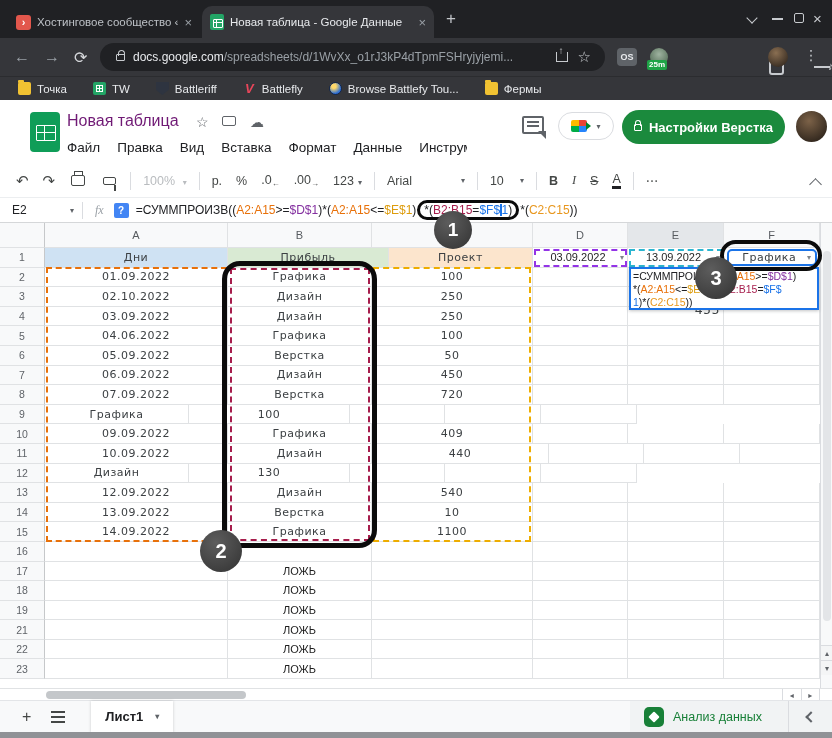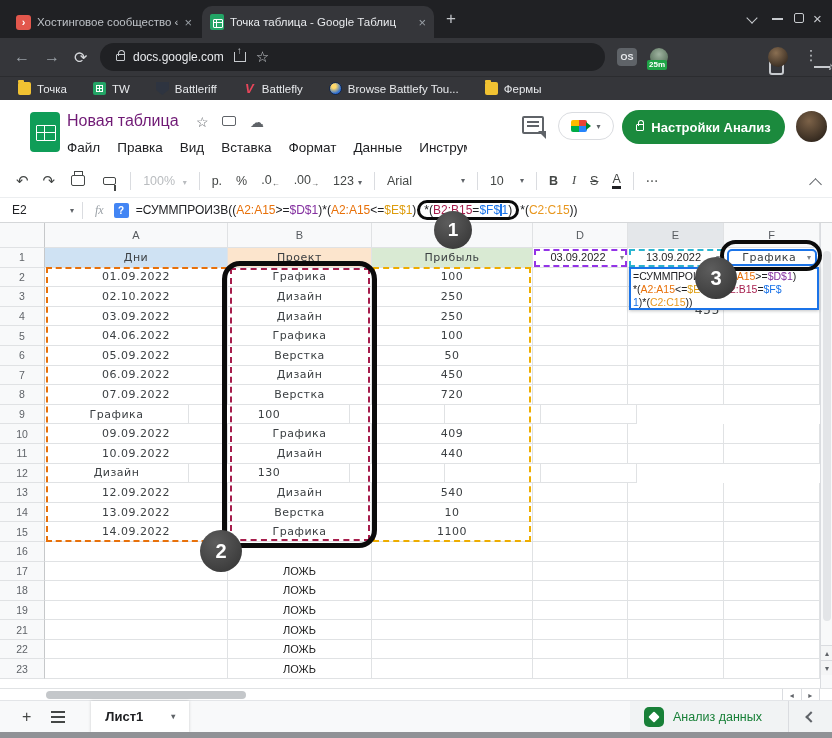--- a/index.html
+++ b/index.html
@@ -169,21 +169,21 @@
   .hscroll{position:absolute;left:0;top:688px;width:832px;height:12px;background:#fff;border-top:1px solid #e0e2e4;}
   .hthumb{position:absolute;left:46px;top:2px;width:200px;height:8px;background:#c4c7ca;border-radius:4px;}
   .hbtns{position:absolute;right:12px;top:0;width:38px;height:12px;border-left:1px solid #dadce0;display:flex;}
   .hbtn{flex:1;display:flex;align-items:center;justify-content:center;color:#5f6368;font-size:8px;border-right:1px solid #dadce0;}
   
   .footer{position:absolute;left:0;top:700px;width:832px;height:32px;background:#f8f9fa;border-top:1px solid #e3e5e8;
           display:flex;align-items:center;font-size:13px;color:#444746;}
   .ft-ic{margin-left:22px;font-size:16px;}
   .ft-list{margin-left:20px;width:14px;height:12px;background:
      linear-gradient(#444746 0 2px,transparent 2px 5px,#444746 5px 7px,transparent 7px 10px,#444746 10px 12px);}
-  .sheet-tab{margin-left:26px;height:32px;background:#fff;padding:0 14px;display:flex;align-items:center;gap:24px;
+  .sheet-tab{margin-left:26px;height:32px;background:#fff;padding:0 14px;display:flex;align-items:center;gap:8px;
              font-weight:bold;color:#202124;box-shadow:0 0 3px rgba(0,0,0,.18);}
   .explore{position:absolute;left:630px;top:0;width:158px;height:32px;background:#f1f3f4;display:flex;align-items:center;gap:9px;padding-left:14px;}
   .explore-ic{width:20px;height:20px;background:#188038;border-radius:5px;position:relative;}
   .explore-ic::after{content:"";position:absolute;left:6px;top:6px;width:8px;height:8px;background:#fff;transform:rotate(45deg);border-radius:1px;}
   .explore-label{color:#188038;font-size:12.5px;}
   .collapse-panel{position:absolute;left:788px;top:0;width:44px;height:32px;background:#f1f3f4;border-left:1px solid #dadce0;
                   display:flex;align-items:center;justify-content:center;}
   .chev-left{width:8px;height:8px;border-left:2px solid #5f6368;border-bottom:2px solid #5f6368;transform:rotate(45deg);}
   .bottom-strip{position:absolute;left:0;top:732px;width:832px;height:6px;background:#909296;}
 </style>
@@ -193,37 +193,38 @@
 <div class="stage">
 
   <div class="tabstrip">
     <div class="tab tab-inactive">
       <span class="favicon-red">›</span>
       <span class="tab-title">Хостинговое сообщество «Time</span>
       <span class="tab-close">×</span>
     </div>
     <div class="tab tab-active">
       <span class="sheets-glyph"></span>
-      <span class="tab-title">Точка таблица - Google Таблиц</span>
+      <span class="tab-title">Новая таблица - Google Данные</span>
       <span class="tab-close">×</span>
     </div>
     <div class="newtab-btn">+</div>
     <div class="wc wc-chevron"></div>
     <div class="wc wc-min"></div>
     <div class="wc wc-max"></div>
     <div class="wc wc-close">×</div>
   </div>
 
   <div class="addressbar">
     <span class="nav-ic">←</span>
     <span class="nav-ic">→</span>
     <span class="nav-ic nav-reload">⟳</span>
     <div class="omnibox">
       <span class="lock"></span>
       <span class="url-host">docs.google.com</span>
+      <span class="url-path">/spreadsheets/d/1WvXx_o1rJ3kP4dTpmFSHryjyjemi...</span>
       <span class="share-ic"></span>
       <span class="star-ic">☆</span>
     </div>
     <div class="ext ext-os">OS</div>
     <div class="ext ext-timer"></div>
     <div class="ext-timer-badge">25m</div>
     <div class="ext ext-puzzle"></div>
     <div class="ext ext-list">
         <span></span>
         <span></span>
@@ -276,21 +277,21 @@
         <span>Данные</span>
         <span>Инструм</span>
       </div>
     <div class="comment-ic"></div>
     <div class="meet-pill">
       <span class="meet-cam"></span>
       <span class="ddv">▾</span>
     </div>
     <div class="share-btn">
       <span class="share-lock"></span>
-      <span>Настройки Анализ</span>
+      <span>Настройки Верстка</span>
     </div>
     <div class="avatar-lg"></div>
   </div>
 
   <div class="tbar">
     <span class="tb tb-ar" style="margin-left:16px;">↶</span>
     <span class="tb tb-ar">↷</span>
     <span class="tb-print"></span>
     <span class="tb-paint"></span>
     <span class="tb-sep"></span>
@@ -338,22 +339,22 @@
         <div class="gc hletter" style="width: 183px;">A</div>
         <div class="gc hletter" style="width: 144px;">B</div>
         <div class="gc hletter" style="width: 161px;">C</div>
         <div class="gc hletter" style="width: 95px;">D</div>
         <div class="gc hletter selcol" style="width: 96px;">E</div>
         <div class="gc hletter" style="width: 96px;">F</div>
       </div>
       <div class="grow">
         <div class="gc gut">1</div>
         <div class="gc col-a fill-a fancy" style="width: 183px;">Дни</div>
+        <div class="gc col-c fill-c fancy" style="width: 161px;">Прибыль</div>
         <div class="gc col-b fill-b fancy" style="width: 144px;">Проект</div>
-        <div class="gc col-c fill-c fancy" style="width: 161px;">Прибыль</div>
         <div class="gc col-d dd" style="width: 95px;">
           <span class="t">03.09.2022</span>
           <span class="arr">▾</span>
         </div>
         <div class="gc col-e dd" style="width: 96px;">
           <span class="t">13.09.2022</span>
           <span class="arr">▾</span>
         </div>
         <div class="gc col-f" style="width: 96px;">
           <div class="chip fancy">
@@ -439,21 +440,21 @@
         <div class="gc col-b fancy" style="width: 144px;">Графика</div>
         <div class="gc col-c fancy" style="width: 161px;">409</div>
         <div class="gc col-d" style="width: 95px;"></div>
         <div class="gc col-e" style="width: 96px;"></div>
         <div class="gc col-f" style="width: 96px;"></div>
       </div>
       <div class="grow">
         <div class="gc gut">11</div>
         <div class="gc col-a fancy" style="width: 183px;">10.09.2022</div>
         <div class="gc col-b fancy" style="width: 144px;">Дизайн</div>
-        <div class="gc col-c fancy" style="width: 161px;">440</div>
+        <div class="gc col-c fancy" style="width: 177px;">440</div>
         <div class="gc col-d" style="width: 95px;"></div>
         <div class="gc col-e" style="width: 96px;"></div>
         <div class="gc col-f" style="width: 96px;"></div>
       </div>
       <div class="grow">
         <div class="gc gut">12</div>
         <div class="gc col-b fancy" style="width: 144px;">Дизайн</div>
         <div class="gc col-c fancy" style="width: 161px;">130</div>
         <div class="gc col-d" style="width: 95px;"></div>
         <div class="gc col-e" style="width: 96px;"></div>

